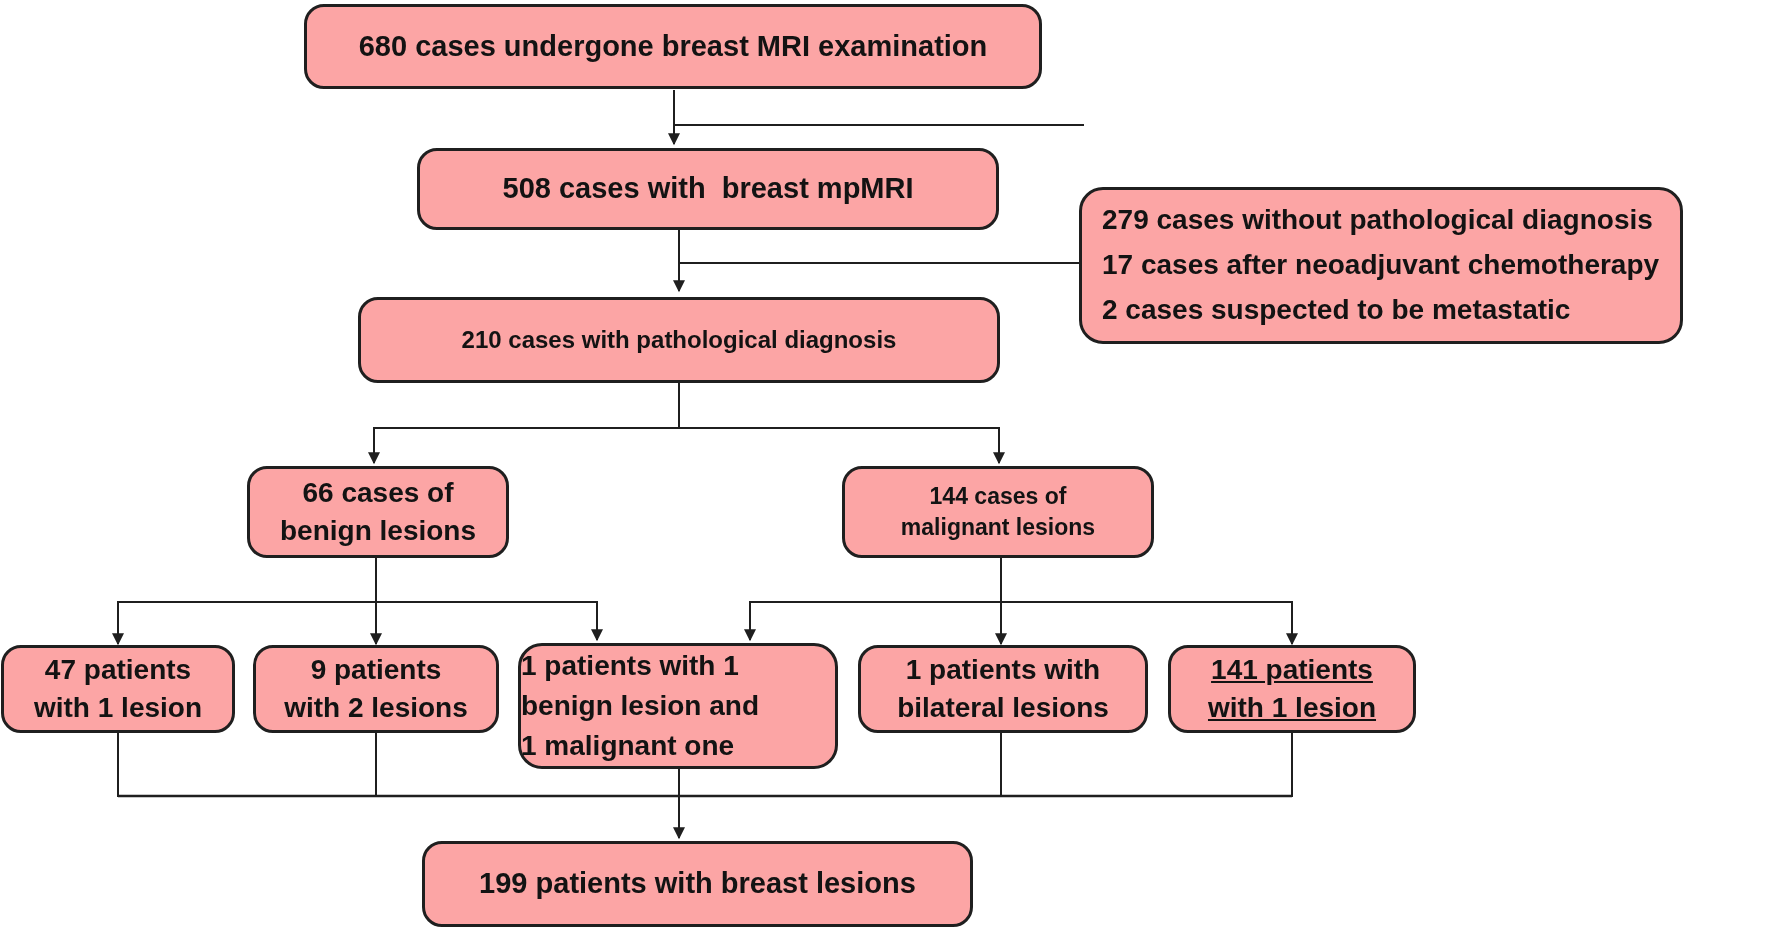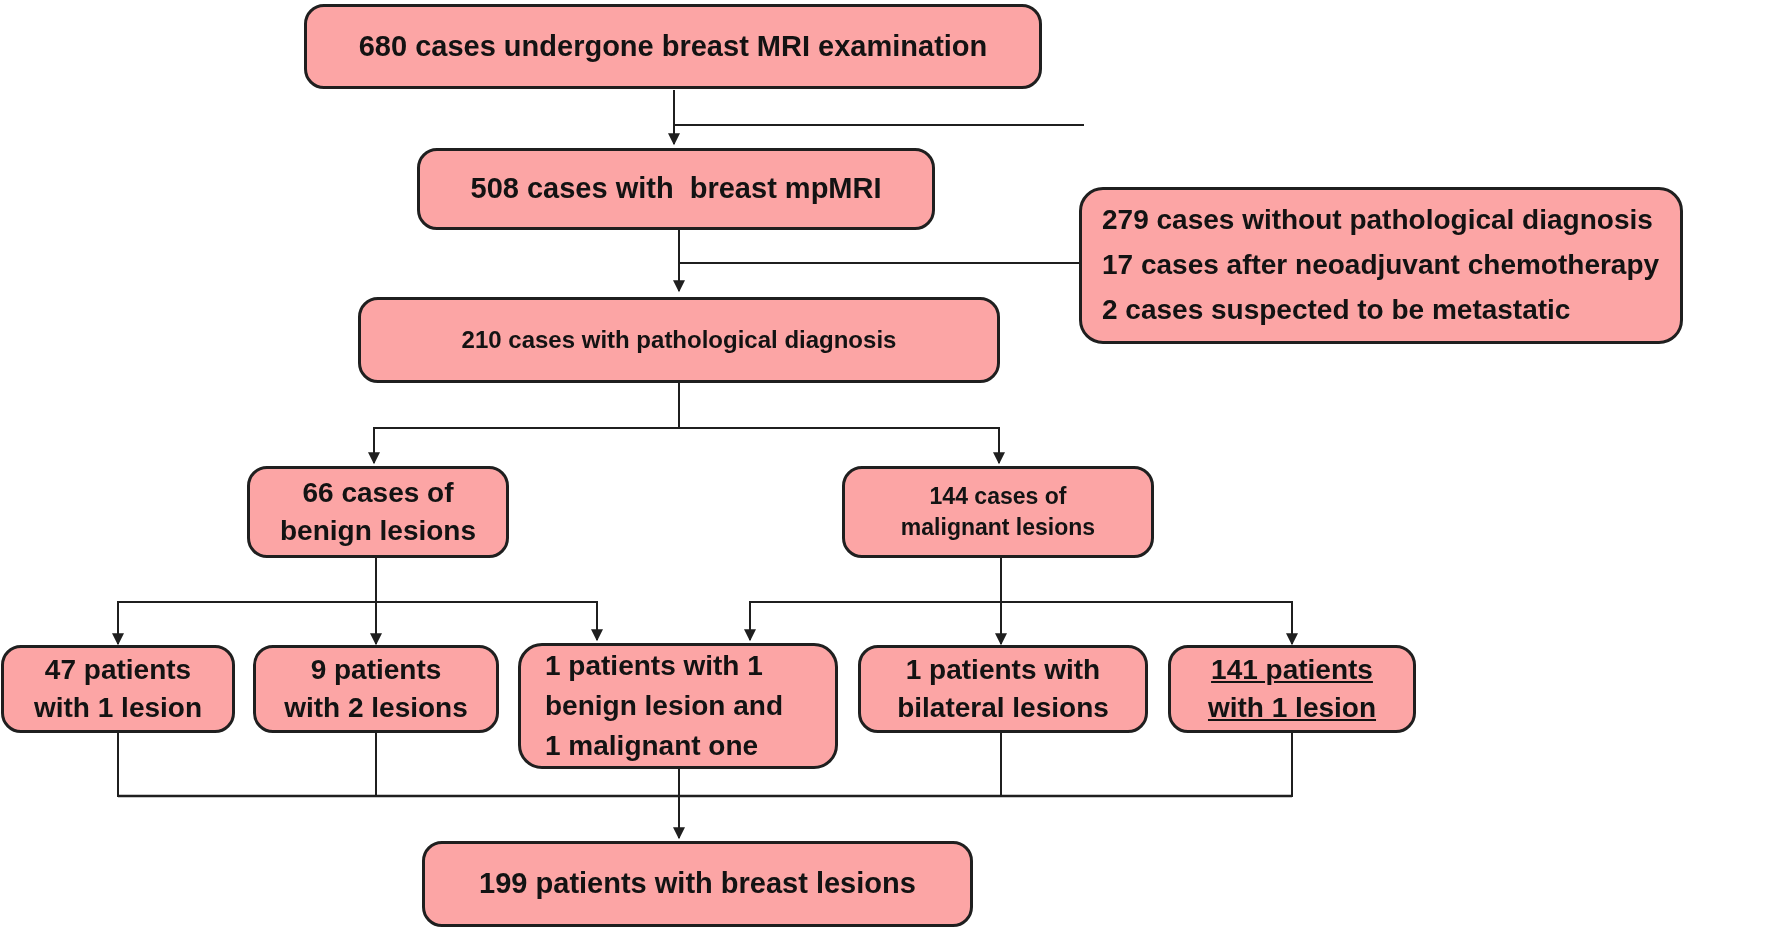--- a/index.html
+++ b/index.html
@@ -76,41 +76,41 @@
     <line x1="1292" y1="733" x2="1292" y2="797" stroke="#1f1f1f" stroke-width="2"></line>
 
     <line x1="118" y1="796" x2="1292" y2="796" stroke="#1f1f1f" stroke-width="2.5"></line>
 
     <line x1="679" y1="796" x2="679" y2="838" stroke="#1f1f1f" stroke-width="2" marker-end="url(#arw)"></line>
   </svg>
 
   <div class="node" style="left:304px;top:4px;width:738px;height:85px;font-size:29px;">680 cases undergone breast MRI examination</div>
 
 
-  <div class="node" style="left:417px;top:148px;width:518px;height:82px;font-size:29px;">508 cases with  breast mpMRI</div>
+  <div class="node" style="left:417px;top:148px;width:582px;height:82px;font-size:29px;">508 cases with  breast mpMRI</div>
 
   <div class="node align-left" style="left:1079px;top:187px;width:604px;height:157px;font-size:28px;line-height:1.6;padding-left:20px;padding-right:8px;border-radius:24px;">279 cases without pathological diagnosis
 17 cases after neoadjuvant chemotherapy
 2 cases suspected to be metastatic</div>
 
   <div class="node" style="left:358px;top:297px;width:642px;height:86px;font-size:24px;">210 cases with pathological diagnosis</div>
 
   <div class="node" style="left:247px;top:466px;width:262px;height:92px;font-size:28px;">66 cases of
 benign lesions</div>
 
   <div class="node" style="left:842px;top:466px;width:312px;height:92px;font-size:23px;">144 cases of
 malignant lesions</div>
 
   <div class="node" style="left:1px;top:645px;width:234px;height:88px;font-size:28px;">47 patients
 with 1 lesion</div>
 
   <div class="node" style="left:253px;top:645px;width:246px;height:88px;font-size:28px;">9 patients
 with 2 lesions</div>
 
-  <div class="node align-left" style="left:518px;top:643px;width:320px;height:126px;font-size:28px;line-height:1.42;padding-left:24px;border-radius:24px;">1 patients with 1
+  <div class="node align-left" style="left:518px;top:643px;width:320px;height:126px;font-size:28px;line-height:1.42;border-radius:24px;">1 patients with 1
 benign lesion and
 1 malignant one</div>
 
   <div class="node" style="left:858px;top:645px;width:290px;height:88px;font-size:28px;">1 patients with
 bilateral lesions</div>
 
   <div class="node" style="left:1168px;top:645px;width:248px;height:88px;font-size:28px;text-decoration:underline;">141 patients
 with 1 lesion</div>
 
   <div class="node" style="left:422px;top:841px;width:551px;height:86px;font-size:29px;">199 patients with breast lesions</div>

